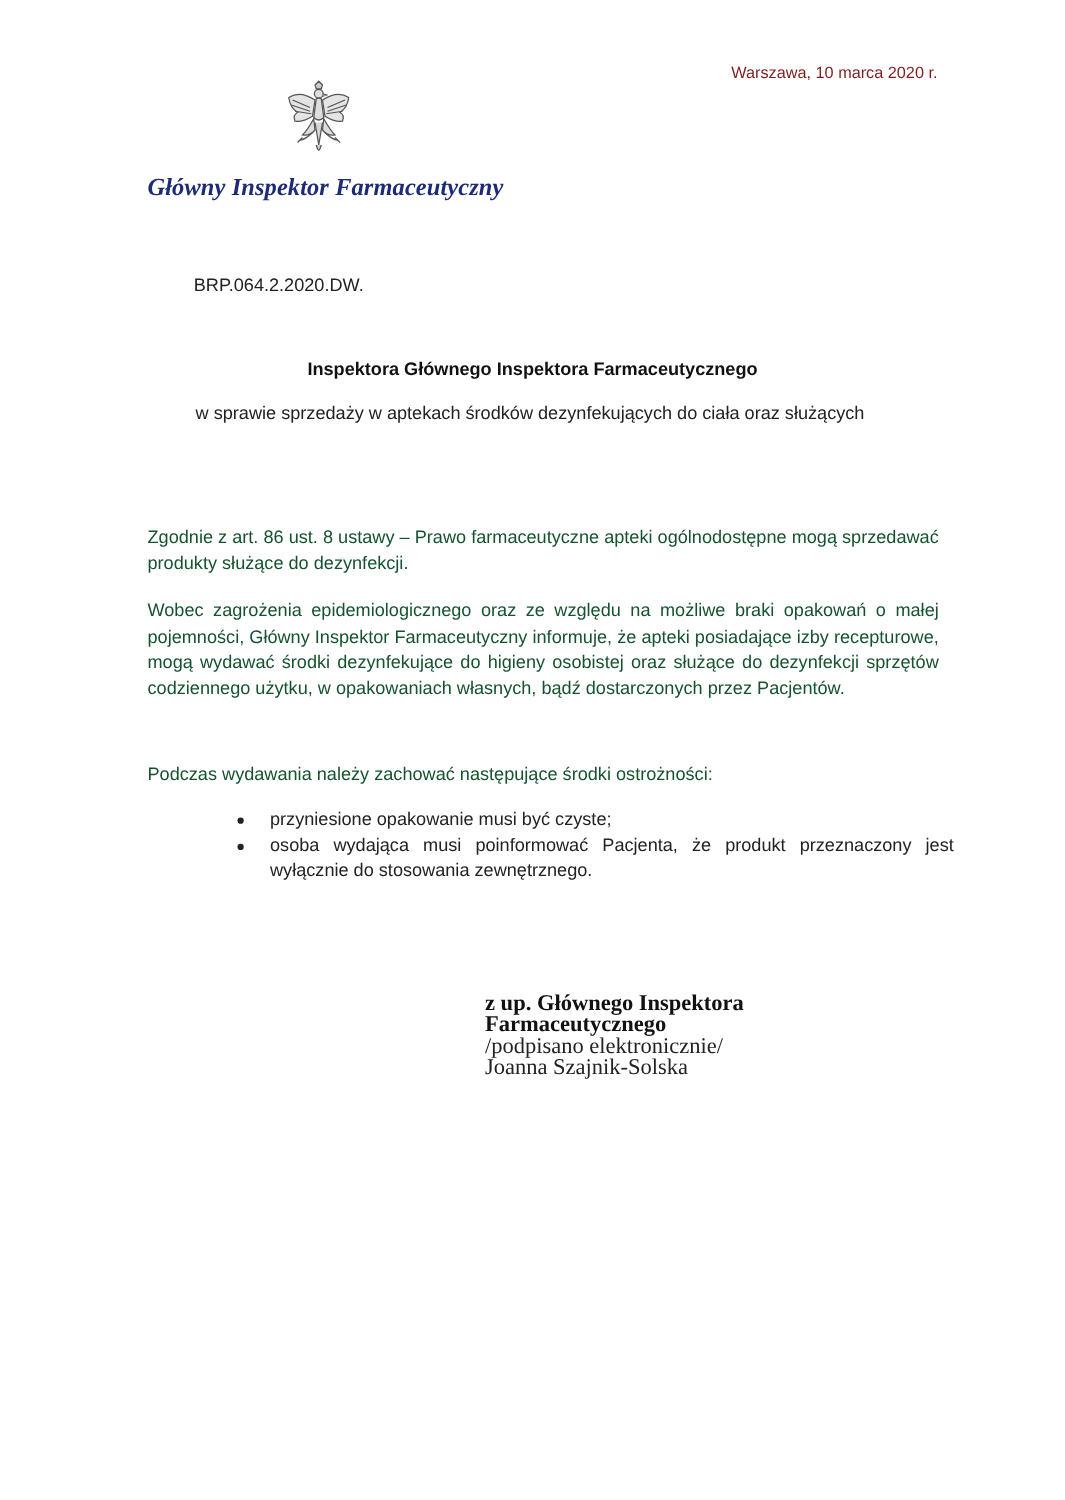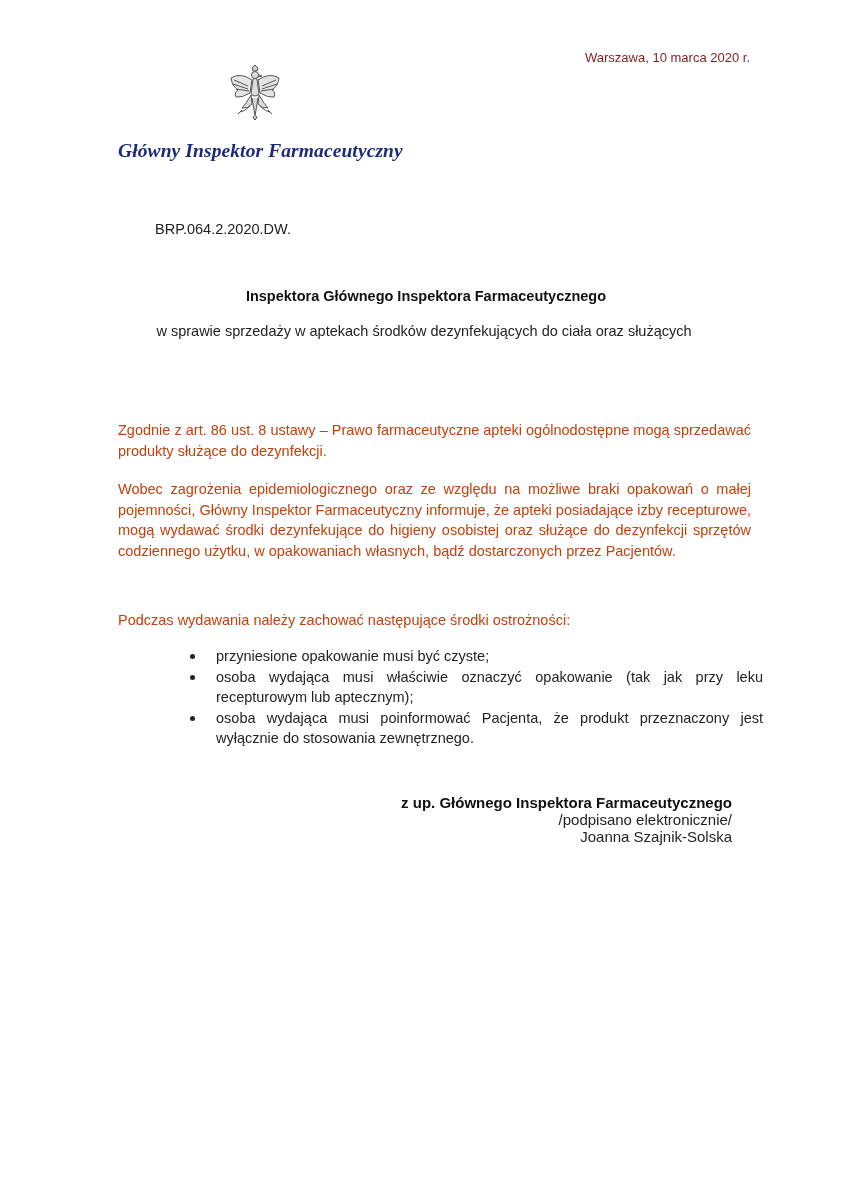--- a/index.html
+++ b/index.html
@@ -19,37 +19,37 @@
     .title {
       left: 0; width: 852px; top: 288px; text-align: center;
       font-weight: bold; font-size: 14.5px; color: #111;
     }
     .subtitle {
       left: 0; width: 848px; top: 305px; text-align: center;
       font-size: 14.5px; line-height: 20px; color: #222; margin-top: 16px;
     }
     .body {
       left: 118px; width: 633px; font-size: 14.5px; line-height: 20.5px;
-      text-align: justify; color: #c2410c;
+      text-align: justify; color: #14532d;
     }
     .p1 { top: 420px; }
     .p2 { top: 479px; }
     .p3 { top: 610px; }
     .bullets {
       left: 178px; width: 573px; top: 634px; margin: 12px; padding: 0; list-style: none;
       font-size: 14.5px; line-height: 20.5px; text-align: justify; color: #222;
     }
     .bullets li { position: relative; padding-left: 26px; }
     .bullets li .dot {
       position: absolute; left: 0; top: 8px; width: 5px; height: 5px;
       border-radius: 50%; background: #222;
     }
     .sign {
-      left: 388px; width: 344px; top: 794px; text-align: right;
-      font-size: 15px; line-height: 17px; color: #222;
+      left: 388px; width: 344px; top: 794px; text-align: left;
+      font-size: 18px; line-height: 17px; color: #222; font-family: Liberation Serif, serif;
     }
     .sign .role { font-weight: bold; color: #111; }
   </style>
 </head>
 <body>
 
 <div class="abs date">Warszawa, 10 marca 2020 r.</div>
 
 <div class="abs emblem">
   <svg width="54" height="66" viewBox="0 0 54 66">
@@ -86,24 +86,20 @@
 <div class="abs body p2">Wobec zagrożenia epidemiologicznego oraz ze względu na możliwe braki opakowań o małej pojemności, Główny Inspektor Farmaceutyczny informuje, że apteki posiadające izby recepturowe, mogą wydawać środki dezynfekujące do higieny osobistej oraz służące do dezynfekcji sprzętów codziennego użytku, w opakowaniach własnych, bądź dostarczonych przez Pacjentów.</div>
 <div class="abs body p3">Podczas wydawania należy zachować następujące środki ostrożności:</div>
 
 <ul class="abs bullets">
   <li>
     <span class="dot"></span>
     <span>przyniesione opakowanie musi być czyste;</span>
   </li>
   <li>
     <span class="dot"></span>
-    <span>osoba wydająca musi właściwie oznaczyć opakowanie (tak jak przy leku recepturowym lub aptecznym);</span>
-  </li>
-  <li>
-    <span class="dot"></span>
     <span>osoba wydająca musi poinformować Pacjenta, że produkt przeznaczony jest wyłącznie do stosowania zewnętrznego.</span>
   </li>
 </ul>
 
 <div class="abs sign">
   <div class="role">z up. Głównego Inspektora Farmaceutycznego</div>
   <div>/podpisano elektronicznie/</div>
   <div>Joanna Szajnik-Solska</div>
 </div>
 

